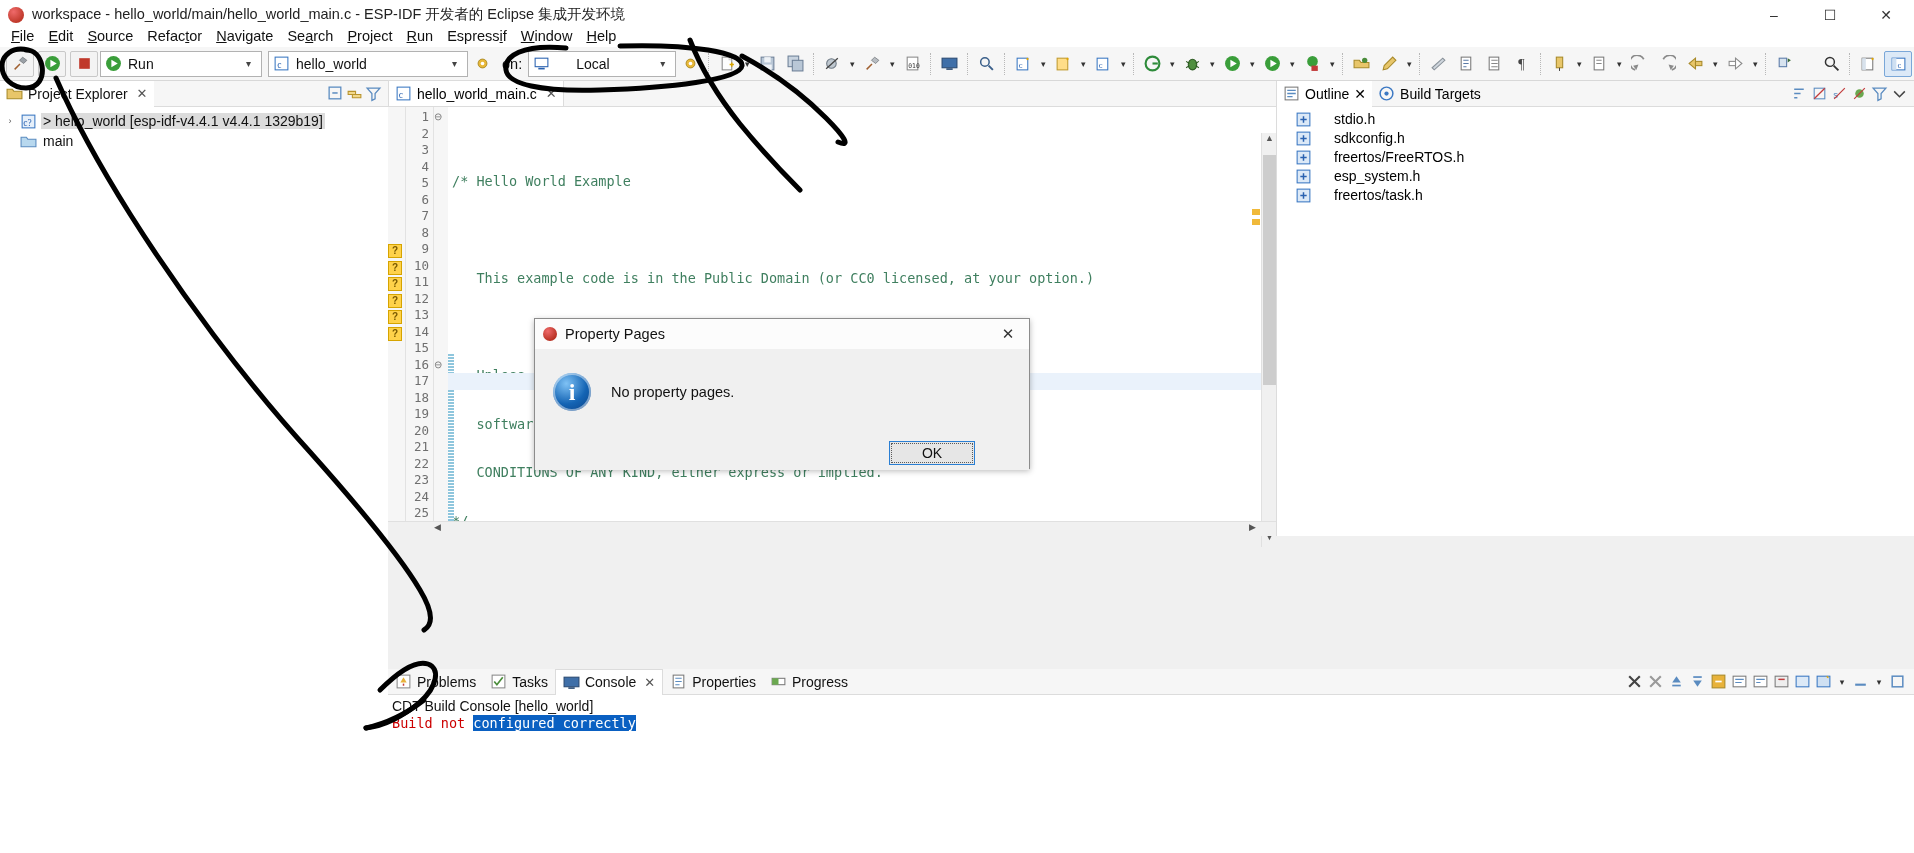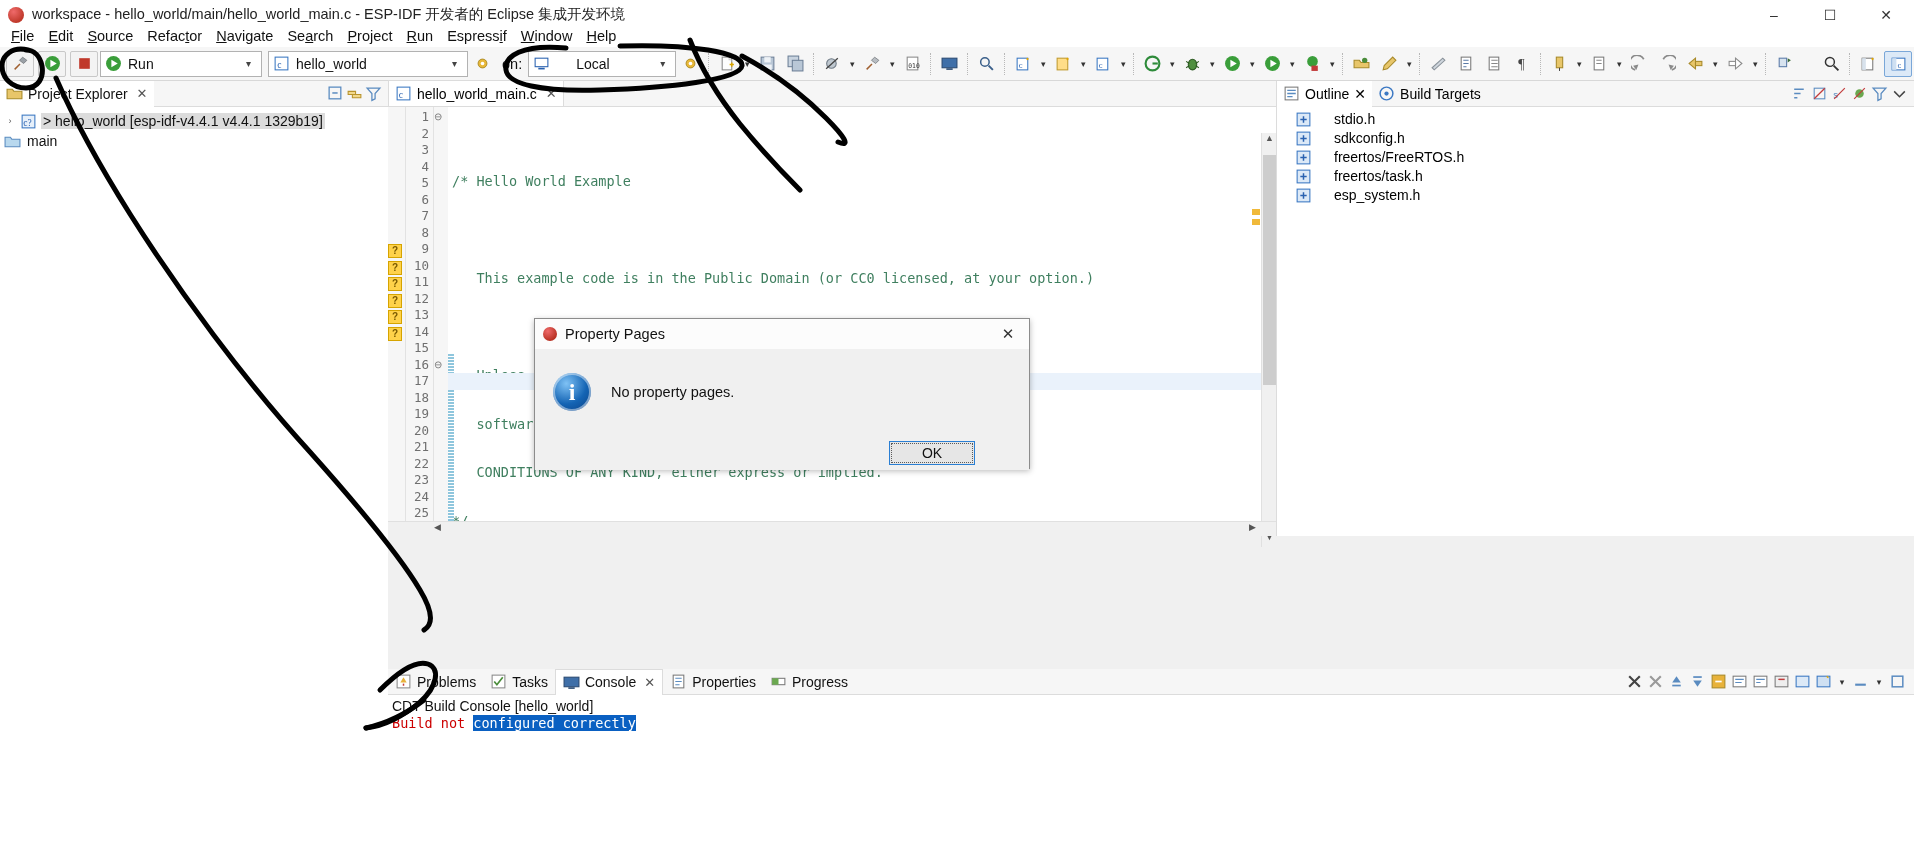--- a/index.html
+++ b/index.html
@@ -571,21 +571,21 @@
     </div>
     <div class="tree">
       <div class="tree-row selected">
         <span class="twisty">›</span>
         <svg class="ico" viewBox="0 0 16 16">
             <rect x="2" y="2" width="12" height="12" fill="#e7f0fa" stroke="#3b78c3"></rect>
             <text x="3" y="12" font-size="9" fill="#2a62b0" font-family="Liberation Serif, serif">c?</text>
           </svg>
         <span class="lbl">&gt; hello_world [esp-idf-v4.4.1 v4.4.1 1329b19]</span>
       </div>
-      <div class="tree-row" style="padding-left:4px;">
+      <div class="tree-row" style="padding-left:20px;">
         <svg class="ico" viewBox="0 0 16 16">
             <path d="M1 13V4h5l1.3 1.8H15V13z" fill="#b8d8ee" stroke="#5a8bc0"></path>
           </svg>
         <span class="lbl">main</span>
       </div>
     </div>
   </div>
 
   <div class="editor-area">
     <div class="ed-tabbar">
@@ -784,28 +784,28 @@
             <rect x="2" y="2" width="12" height="12" fill="#dce9f7" stroke="#3b78c3"></rect>
             <path d="M5 8h6M8 5v6" stroke="#2a62b0" stroke-width="1.4"></path>
           </svg>
         <span class="lbl">freertos/FreeRTOS.h</span>
       </div>
       <div class="outline-row">
         <svg class="ico" viewBox="0 0 16 16">
             <rect x="2" y="2" width="12" height="12" fill="#dce9f7" stroke="#3b78c3"></rect>
             <path d="M5 8h6M8 5v6" stroke="#2a62b0" stroke-width="1.4"></path>
           </svg>
-        <span class="lbl">freertos/task.h</span>
+        <span class="lbl">esp_system.h</span>
       </div>
       <div class="outline-row">
         <svg class="ico" viewBox="0 0 16 16">
             <rect x="2" y="2" width="12" height="12" fill="#dce9f7" stroke="#3b78c3"></rect>
             <path d="M5 8h6M8 5v6" stroke="#2a62b0" stroke-width="1.4"></path>
           </svg>
-        <span class="lbl">esp_system.h</span>
+        <span class="lbl">freertos/task.h</span>
       </div>
     </div>
   </div>
 
   <div class="bottom-panel">
     <div class="bp-tabbar">
       <div class="bp-tab">
         <svg class="ico" viewBox="0 0 16 16">
             <rect x="2" y="2" width="12" height="12" fill="#fff" stroke="#8a8a8a"></rect>
             <path d="M8 4l3 5H5z" fill="#e8b23a"></path>

